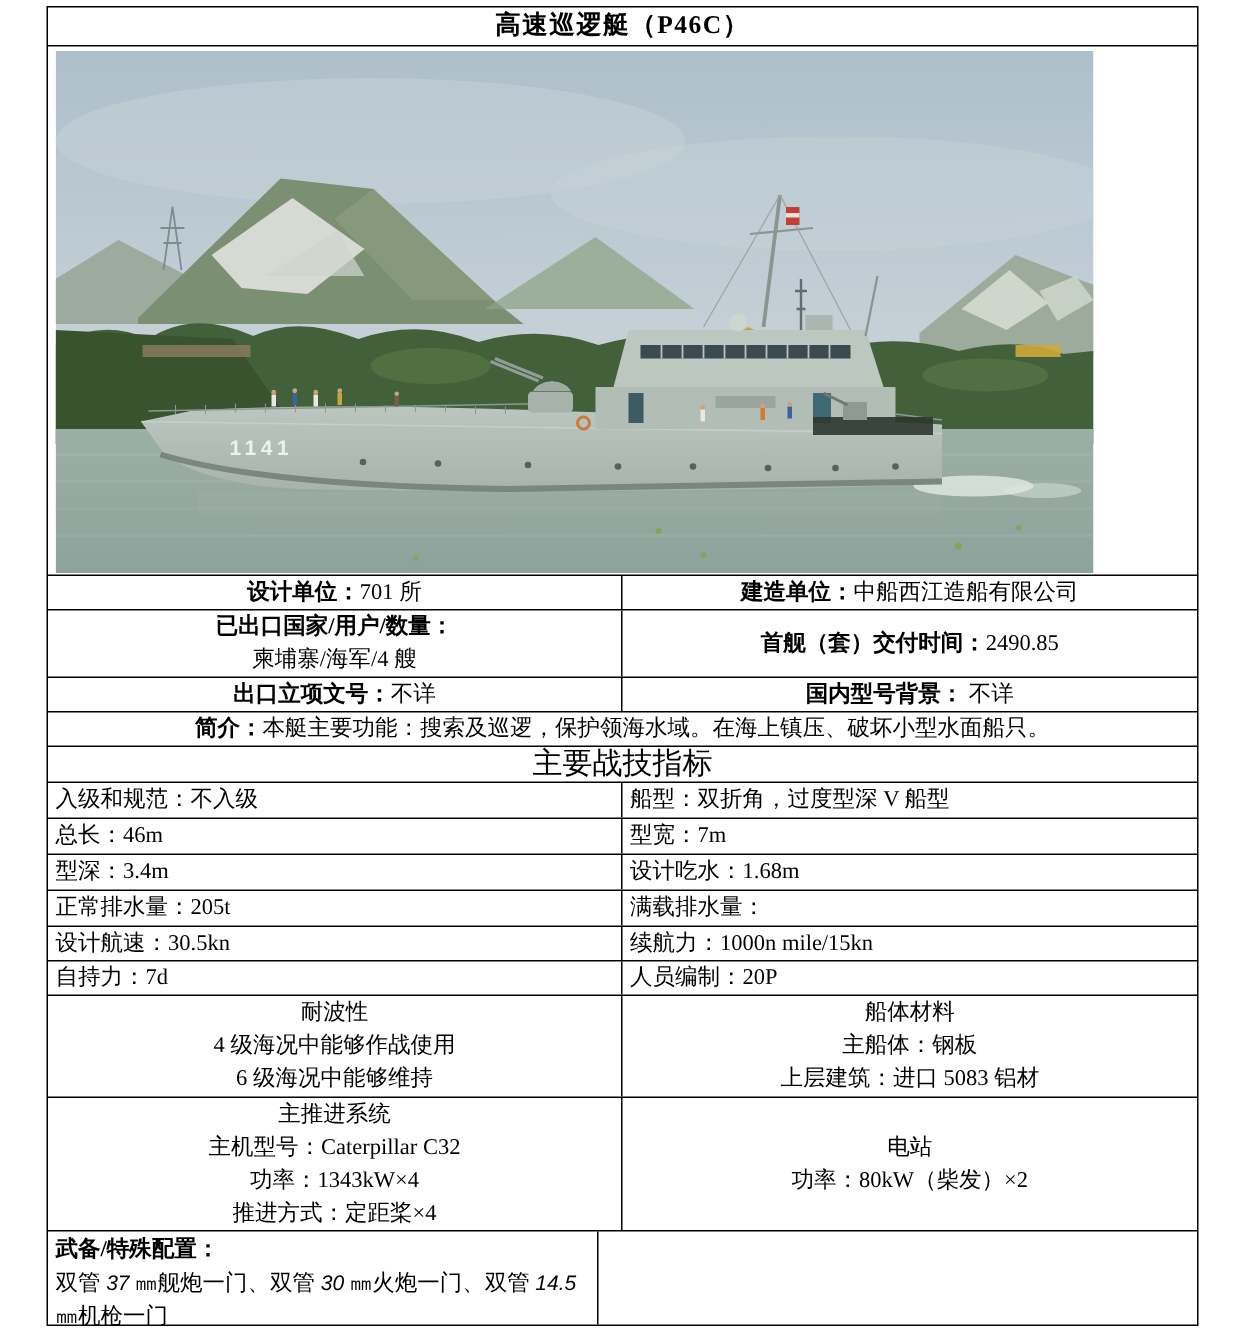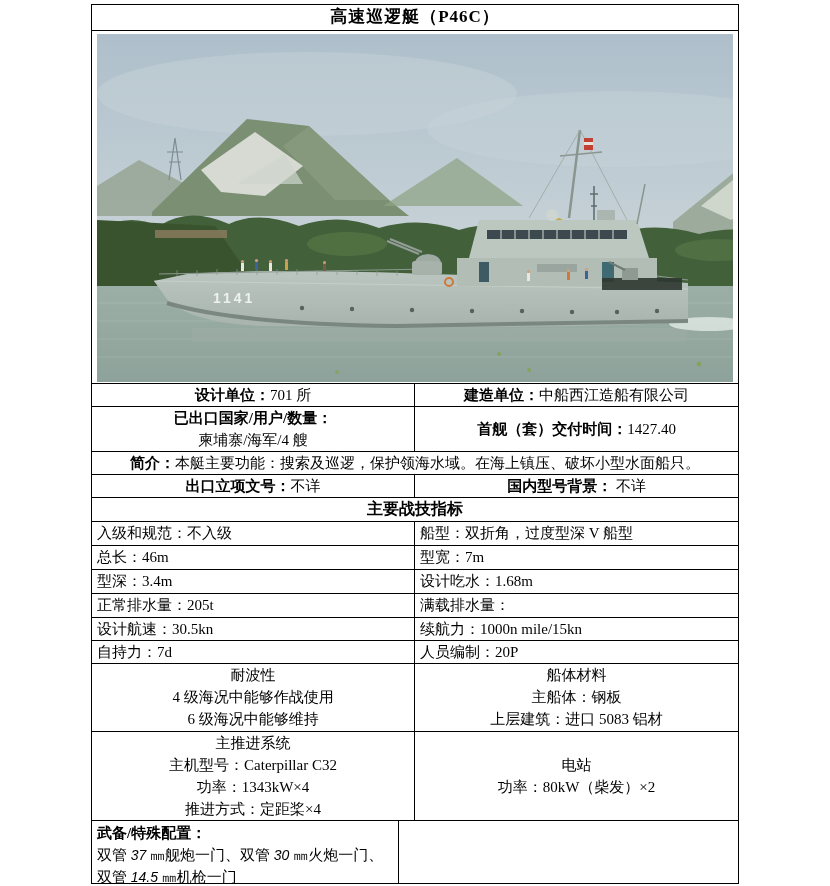--- a/index.html
+++ b/index.html
@@ -1,34 +1,34 @@
 <!DOCTYPE html>
 <html><head>
 <meta charset="utf-8">
 <style>
   html,body{margin:0;padding:0;background:#ffffff;}
   body{width:830px;height:886px;overflow:hidden;font-family:"Liberation Serif","DejaVu Serif",serif;color:#000;}
-  .doc{width:648px;margin:4px auto 0 auto;border:1.5px solid #000;box-sizing:border-box;}
+  .doc{width:768px;margin:4px auto 0 auto;border:1.5px solid #000;box-sizing:border-box;}
   .row{display:flex;border-top:1px solid #000;box-sizing:border-box;align-items:stretch;}
   .row.first{border-top:none;}
   .cell{box-sizing:border-box;padding:0 5px;font-size:15px;line-height:22px;display:flex;flex-direction:column;justify-content:center;}
   .cell.half{width:50%;}
   .cell.left{border-right:1px solid #000;}
   .cell.full{width:100%;}
   .b{font-weight:bold;}
   .i{font-style:italic;font-family:"Liberation Sans",sans-serif;font-size:14px;text-align:right;}
   .title-row{height:24.5px;}
   .title-cell{justify-content:center;text-align:center;font-size:17px;font-weight:bold;letter-spacing:1px;}
   .photo-row{height:353px;}
   .photo-cell{width:100%;box-sizing:border-box;padding:3px 5px 1px 5px;}
   .photo-frame{width:100%;height:100%;overflow:hidden;}
   svg{display:block;}
   .h23{height:23px;} .h24{height:24px;} .h45{height:45px;} .h68{height:68px;} .h89{height:89px;} .h64{height:63.5px;gap:33px;}
   .center{text-align:center;}
-  .hdr{font-size:16px;font-weight:bold;}
+  .hdr{font-size:20px;font-weight:normal;}
   .line{white-space:nowrap;text-align:center;}
   .wrapcell{display:block;padding-top:1px;}
 </style>
 </head>
 <body>
 
 <div class="doc">
 
   <div class="row first title-row">
     <div class="cell full title-cell">高速巡逻艇（P46C）</div>
@@ -201,36 +201,36 @@
         <span class="line"><span class="b">建造单位：</span><span>中船西江造船有限公司</span></span>
       </div>
   </div>
 
   <div class="row h45">
     <div class="cell half left">
       <span class="line b">已出口国家/用户/数量：</span>
       <span class="line">柬埔寨/海军/4 艘</span>
     </div>
     <div class="cell half">
-        <span class="line"><span class="b">首舰（套）交付时间：</span><span>1427.40</span></span>
+        <span class="line"><span class="b">首舰（套）交付时间：</span><span>2490.85</span></span>
+      </div>
+  </div>
+
+  <div class="row h23">
+    <div class="cell half left">
+        <span class="line"><span class="b">出口立项文号：</span><span>不详</span></span>
+      </div>
+    <div class="cell half">
+        <span class="line"><span class="b">国内型号背景：</span><span> 不详</span></span>
       </div>
   </div>
 
   <div class="row h23">
     <div class="cell full">
         <span class="line"><span class="b">简介：</span><span>本艇主要功能：搜索及巡逻，保护领海水域。在海上镇压、破坏小型水面船只。</span></span>
-      </div>
-  </div>
-
-  <div class="row h23">
-    <div class="cell half left">
-        <span class="line"><span class="b">出口立项文号：</span><span>不详</span></span>
-      </div>
-    <div class="cell half">
-        <span class="line"><span class="b">国内型号背景：</span><span> 不详</span></span>
       </div>
   </div>
 
   <div class="row h24">
     <div class="cell full center hdr">主要战技指标</div>
   </div>
 
   <div class="row h24">
     <div class="cell half left">入级和规范：不入级</div>
     <div class="cell half">船型：双折角，过度型深 V 船型</div>

